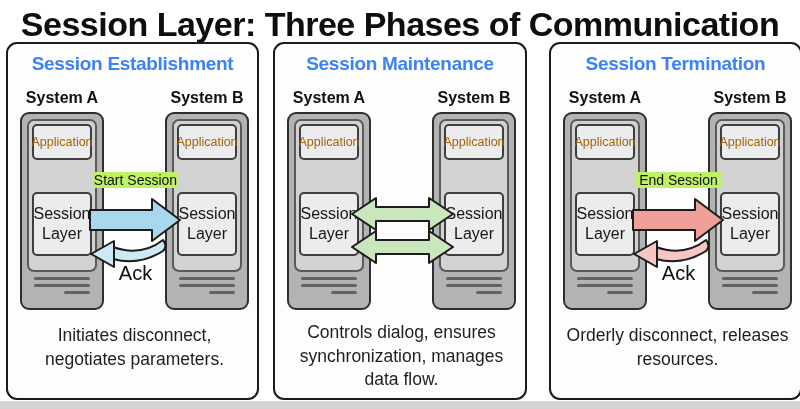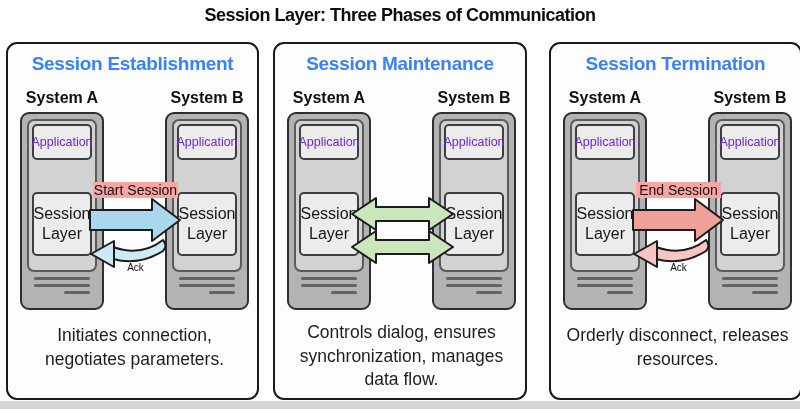--- a/index.html
+++ b/index.html
@@ -10,21 +10,21 @@
     font-family: "Liberation Sans", "DejaVu Sans", sans-serif;
     color: #141414;
     overflow: hidden;
   }
   .bottom-strip {
     position: absolute; left: 0; bottom: 0; width: 800px; height: 8px;
     background: #d4d4d4;
   }
   .main-title {
     position: absolute; top: 5px; left: 0; width: 800px;
-    text-align: center; font-size: 18px; font-weight: 700;
+    text-align: center; font-size: 34px; font-weight: 700;
     letter-spacing: -0.5px; color: #0e0e0e;
   }
   .panel {
     position: absolute; top: 42px; height: 358px;
     background: #fdfdfd;
     border: 2px solid #1b1b1b; border-radius: 11px;
   }
   .panel-1 { left: 6px;   width: 253px; }
   .panel-2 { left: 273px; width: 254px; }
   .panel-3 { left: 541px; width: 253px; margin-left: 8px; }
@@ -48,43 +48,43 @@
   .tower.a { left: 12px; }
   .tower.b { left: 157px; }
   .tower-inner {
     position: absolute; left: 5px; top: 5px; width: 70px; height: 153px;
     background: #d2d2d2; border: 2px solid #5a5a5a; border-radius: 7px;
   }
   .app-box {
     position: absolute; left: 3px; top: 3px; width: 60px; height: 36px;
     background: #ececec; border: 2px solid #3e3e3e; border-radius: 5px;
     display: flex; align-items: center; justify-content: center;
-    font-size: 12.5px; color: #6d28d9;
+    font-size: 12.5px; color: #a16207;
   }
   .session-box {
     position: absolute; left: 3px; top: 71px; width: 60px; height: 64px;
     background: #ececec; border: 2px solid #3e3e3e; border-radius: 5px;
     display: flex; align-items: center; justify-content: center;
     text-align: center; font-size: 16px; line-height: 1.25; color: #161616;
   }
   .vent { position: absolute; height: 3px; background: #636363; border-radius: 2px; }
   .vent.v1 { left: 12px; top: 163px; width: 56px; }
   .vent.v2 { left: 12px; top: 170px; width: 56px; }
   .vent.v3 { left: 42px; top: 177px; width: 26px; }
 
   .arrows-svg { position: absolute; left: 75px; top: 150px; width: 105px; height: 85px; }
 
   .arrow-top-label {
-    position: absolute; left: 85px; top: 138px; width: 85px;
+    position: absolute; left: 85px; top: 128px; width: 85px;
     text-align: center; font-size: 14px; line-height: 1.15; color: #101010;
-    background: #fca5a5; z-index: 2;
+    background: #bef264; z-index: 2;
   }
   .ack-label {
     position: absolute; left: 85px; top: 218px; width: 85px;
-    text-align: center; font-size: 10px; color: #101010;
+    text-align: center; font-size: 20px; color: #101010;
   }
   .caption {
     position: absolute; left: 14px; top: 280px; width: 225px;
     text-align: center; font-size: 17.5px; line-height: 1.35; color: #1e1e1e;
   }
   .panel-2 .caption { top: 277px; }
 </style>
 </head>
 <body>
 
@@ -119,21 +119,21 @@
   <div class="arrow-top-label">Start Session</div>
 
   <svg class="arrows-svg" viewBox="0 0 105 85">
     <polygon points="7,16 69,16 69,5 97,26 69,47 69,36 7,36" stroke="#1c1c1c" stroke-width="2" stroke-linejoin="round" fill="#a9d7ee"></polygon>
     <path d="M 30 53 Q 58 63 80 46 Q 85 52 80 57 Q 56 72 30 65 Z" stroke="#1c1c1c" stroke-width="2" stroke-linejoin="round" fill="#cde9f6"></path>
     <polygon points="8,60 31,47 31,73" stroke="#1c1c1c" stroke-width="2" stroke-linejoin="round" fill="#cde9f6"></polygon>
   </svg>
 
   <div class="ack-label">Ack</div>
 
-  <div class="caption">Initiates connection, negotiates parameters.</div>
+  <div class="caption">Initiates disconnect, negotiates parameters.</div>
 </section>
 
 <section class="panel panel-2">
   <div class="panel-title">Session Maintenance</div>
 
   <div class="system-label a">System A</div>
   <div class="system-label b">System B</div>
 
   <div class="tower a">
     <div class="tower-inner">

